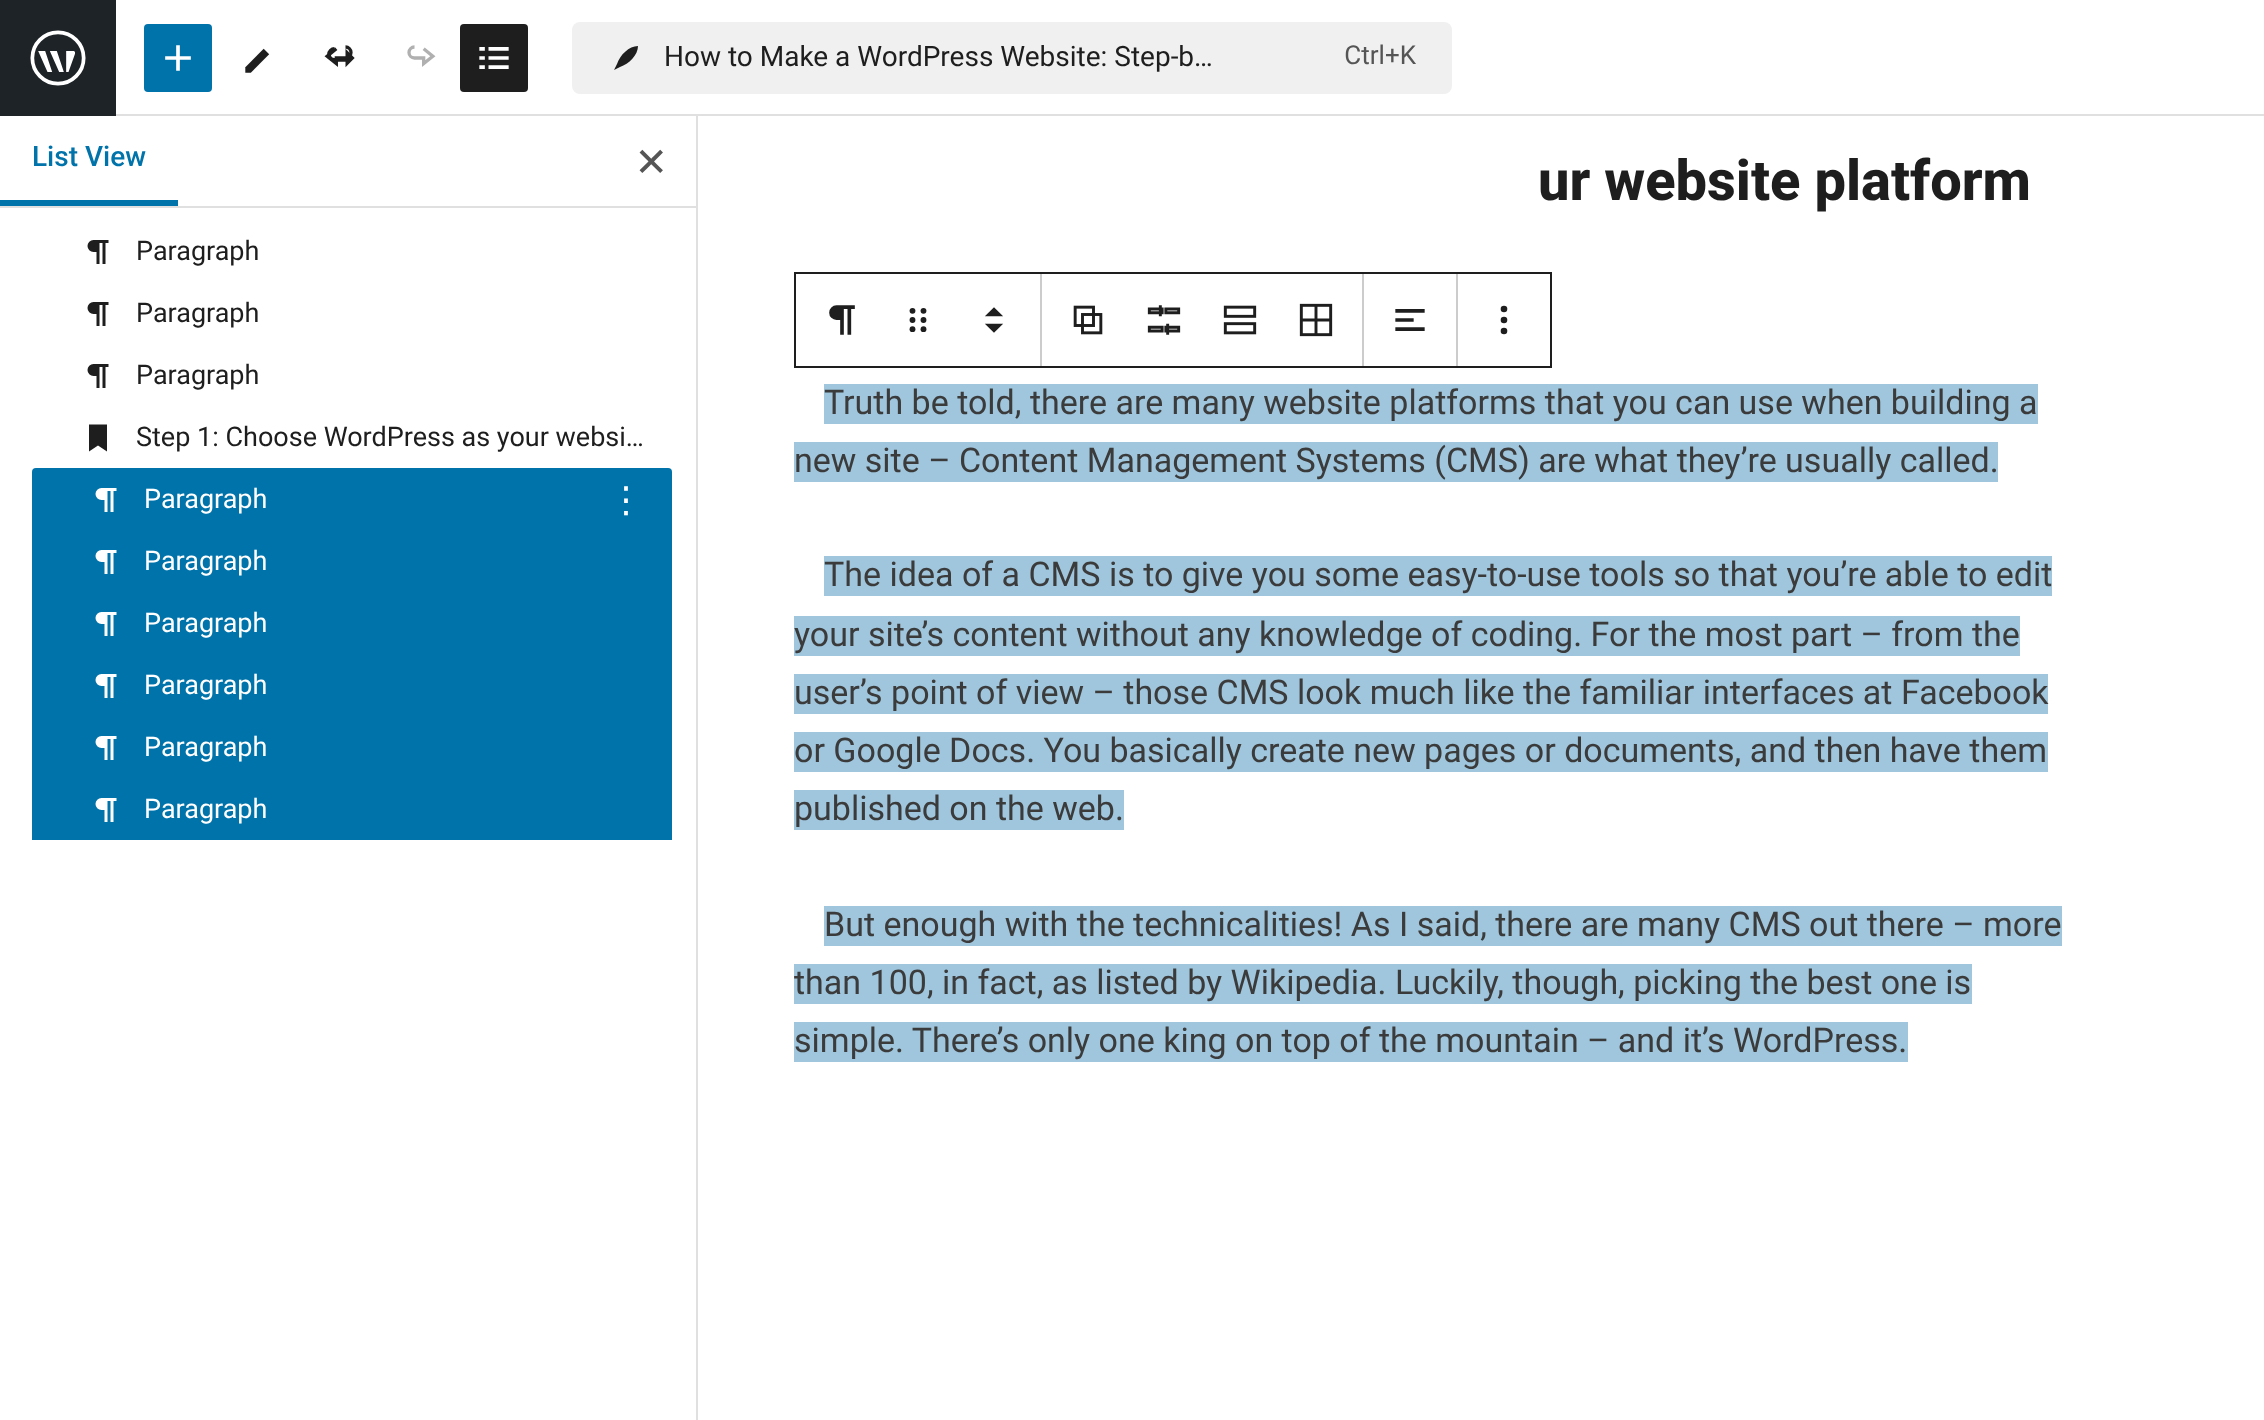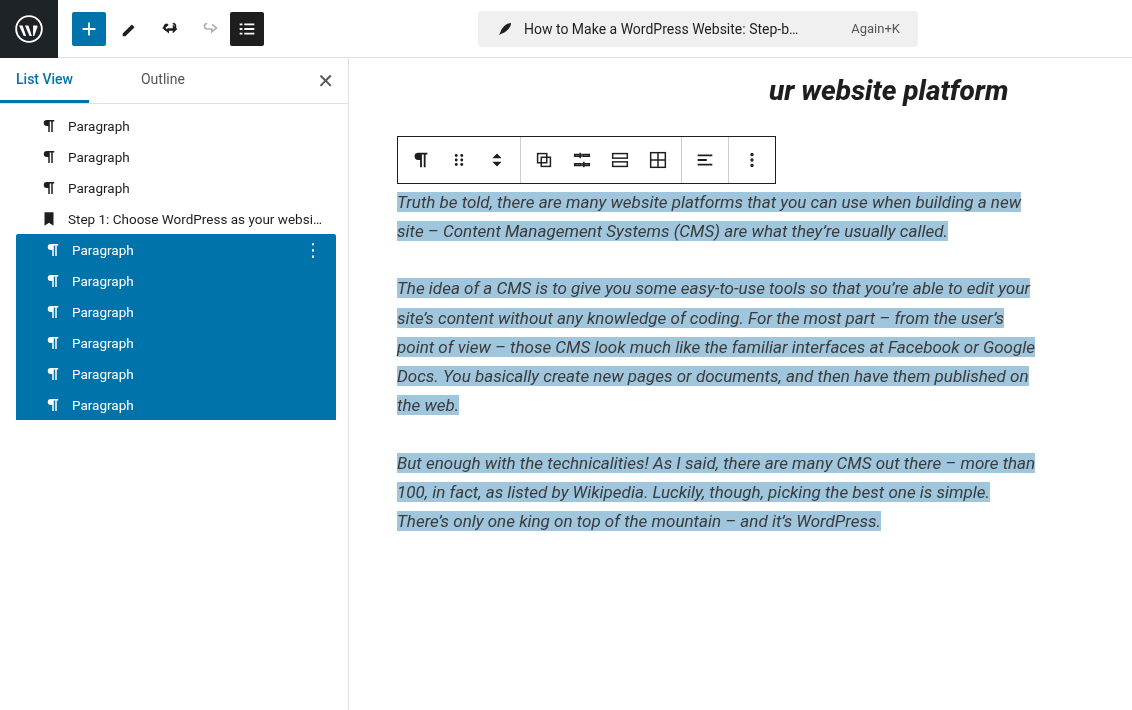--- a/index.html
+++ b/index.html
@@ -10,21 +10,21 @@
   .wp-logo { width: 58px; height: 58px; background: #1d2327; display: flex; align-items: center; justify-content: center; }
   .wp-logo svg { width: 28px; height: 28px; fill: #fff; }
   .tb-group { display: flex; align-items: center; gap: 0; padding-left: 10px; }
   .tb-btn { width: 40px; height: 40px; display: flex; align-items: center; justify-content: center; background: transparent; border: none; cursor: pointer; border-radius: 2px; }
   .tb-btn.add { background: #0073aa; width: 34px; height: 34px; margin: 0 4px; border-radius: 2px; }
   .tb-btn.add svg { fill: #fff; }
   .tb-btn.dark { background: #1e1e1e; width: 34px; height: 34px; border-radius: 2px; }
   .tb-btn.dark svg { fill: #fff; }
   .tb-btn svg { width: 22px; height: 22px; fill: #1e1e1e; }
   .tb-btn.dim svg { fill: #b0b0b0; }
-  .doc-title-wrap { flex: 1; display: flex; justify-content: center; }
+  .doc-title-wrap { flex: 1; display: flex; justify-content: flex-start; margin-left: 22px; }
   .doc-title { background: #f0f0f0; border-radius: 4px; padding: 6px 18px; display: flex; align-items: center; gap: 10px; min-width: 440px; height: 36px; }
   .doc-title svg { width: 18px; height: 18px; fill: #1e1e1e; }
   .doc-title-text { color: #1e1e1e; font-size: 14px; flex: 1; }
   .doc-title-key { color: #555; font-size: 13px; margin-left: auto; }
 
   
   .body-row { display: flex; height: calc(710px - 58px); }
   .sidebar { width: 349px; border-right: 1px solid #e0e0e0; display: flex; flex-direction: column; }
   .side-tabs { display: flex; align-items: center; height: 46px; border-bottom: 1px solid #e0e0e0; position: relative; gap: 36px; }
   .side-tab { padding: 0 16px; height: 100%; display: flex; align-items: center; font-size: 14px; color: #555; cursor: pointer; border-bottom: 3px solid transparent; }
@@ -34,29 +34,29 @@
   .tree-item { display: flex; align-items: center; height: 31px; padding: 0 10px 0 28px; font-size: 13.5px; color: #1e1e1e; cursor: pointer; gap: 10px; position: relative; }
   .tree-item svg { width: 18px; height: 18px; fill: #1e1e1e; flex-shrink: 0; }
   .tree-item.sel { background: #0073aa; color: #fff; }
   .tree-item.sel svg { fill: #fff; }
   .tree-item.first-sel { border-radius: 2px 2px 0 0; margin-left: 4px; }
   .tree-item.sel-block { margin-left: 4px; }
   .tree-item .more { margin-left: auto; color: #fff; font-size: 18px; padding-right: 4px; }
   .tree-item .lbl { white-space: nowrap; overflow: hidden; text-overflow: ellipsis; }
 
   
-  .canvas { flex: 1; overflow: auto; padding: 20px 48px 52px 48px; position: relative; font-style: italic; }
+  .canvas { flex: 1; overflow: auto; padding: 20px 48px 52px 48px; position: relative; }
   .block-toolbar { position: absolute; top: 78px; left: 48px; background: #fff; border: 1px solid #1e1e1e; display: flex; height: 48px; z-index: 5; }
   .bt-seg { display: flex; align-items: center; border-right: 1px solid #ccc; padding: 0 4px; }
   .bt-seg:last-child { border-right: none; }
   .bt-btn { width: 38px; height: 46px; display: flex; align-items: center; justify-content: center; cursor: pointer; background: transparent; border: none; }
   .bt-btn svg { width: 22px; height: 22px; fill: #1e1e1e; }
   .heading-visible { position: absolute; top: 16px; left: 420px; font-size: 28px; font-weight: 800; color: #1e1e1e; }
   .para-wrap { margin: 0 0 28px 0; }
-  .para-wrap.selected .txt { background: #9fc6dd; }
+  .para-wrap.selected .txt { background: #9fc6dd; margin-left: 15px; }
   .para-wrap .txt { font-size: 17px; line-height: 1.72; color: #3b3b3b; }
   .content-area { padding-top: 50px; max-width: 640px; }
   .content-area .spacer-top { height: 60px; }
 </style>
 </head>
 <body>
 
 <div class="top-bar">
   <div class="wp-logo">
     <svg viewBox="0 0 24 24">
@@ -92,31 +92,30 @@
           <path d="M4 6h3v2H4zM9 6h11v2H9zM4 11h3v2H4zM9 11h11v2H9zM4 16h3v2H4zM9 16h11v2H9z"></path>
         </svg>
     </button>
   </div>
   <div class="doc-title-wrap">
     <div class="doc-title">
       <svg viewBox="0 0 24 24">
           <path d="M20 4c-6 0-12 6-14 12l-2 4 4-2c6-2 12-8 12-14zM8 16l8-8"></path>
         </svg>
       <span class="doc-title-text">How to Make a WordPress Website: Step-b…</span>
-      <span class="doc-title-key">Again+K</span>
+      <span class="doc-title-key">Ctrl+K</span>
     </div>
   </div>
 </div>
 
 <div class="body-row">
 
   <div class="sidebar">
     <div class="side-tabs">
       <div class="side-tab active">List View</div>
-      <div class="side-tab">Outline</div>
       <div class="side-close">✕</div>
     </div>
     <div class="tree" id="tree">
         <div class="tree-item">
           <svg viewBox="0 0 24 24">
             <path d="M9 4a4 4 0 0 0 0 8h2v8h2V6h2v14h2V6h2V4H9z"></path>
           </svg>
           <span class="lbl">Paragraph</span>
         </div>
         <div class="tree-item">

